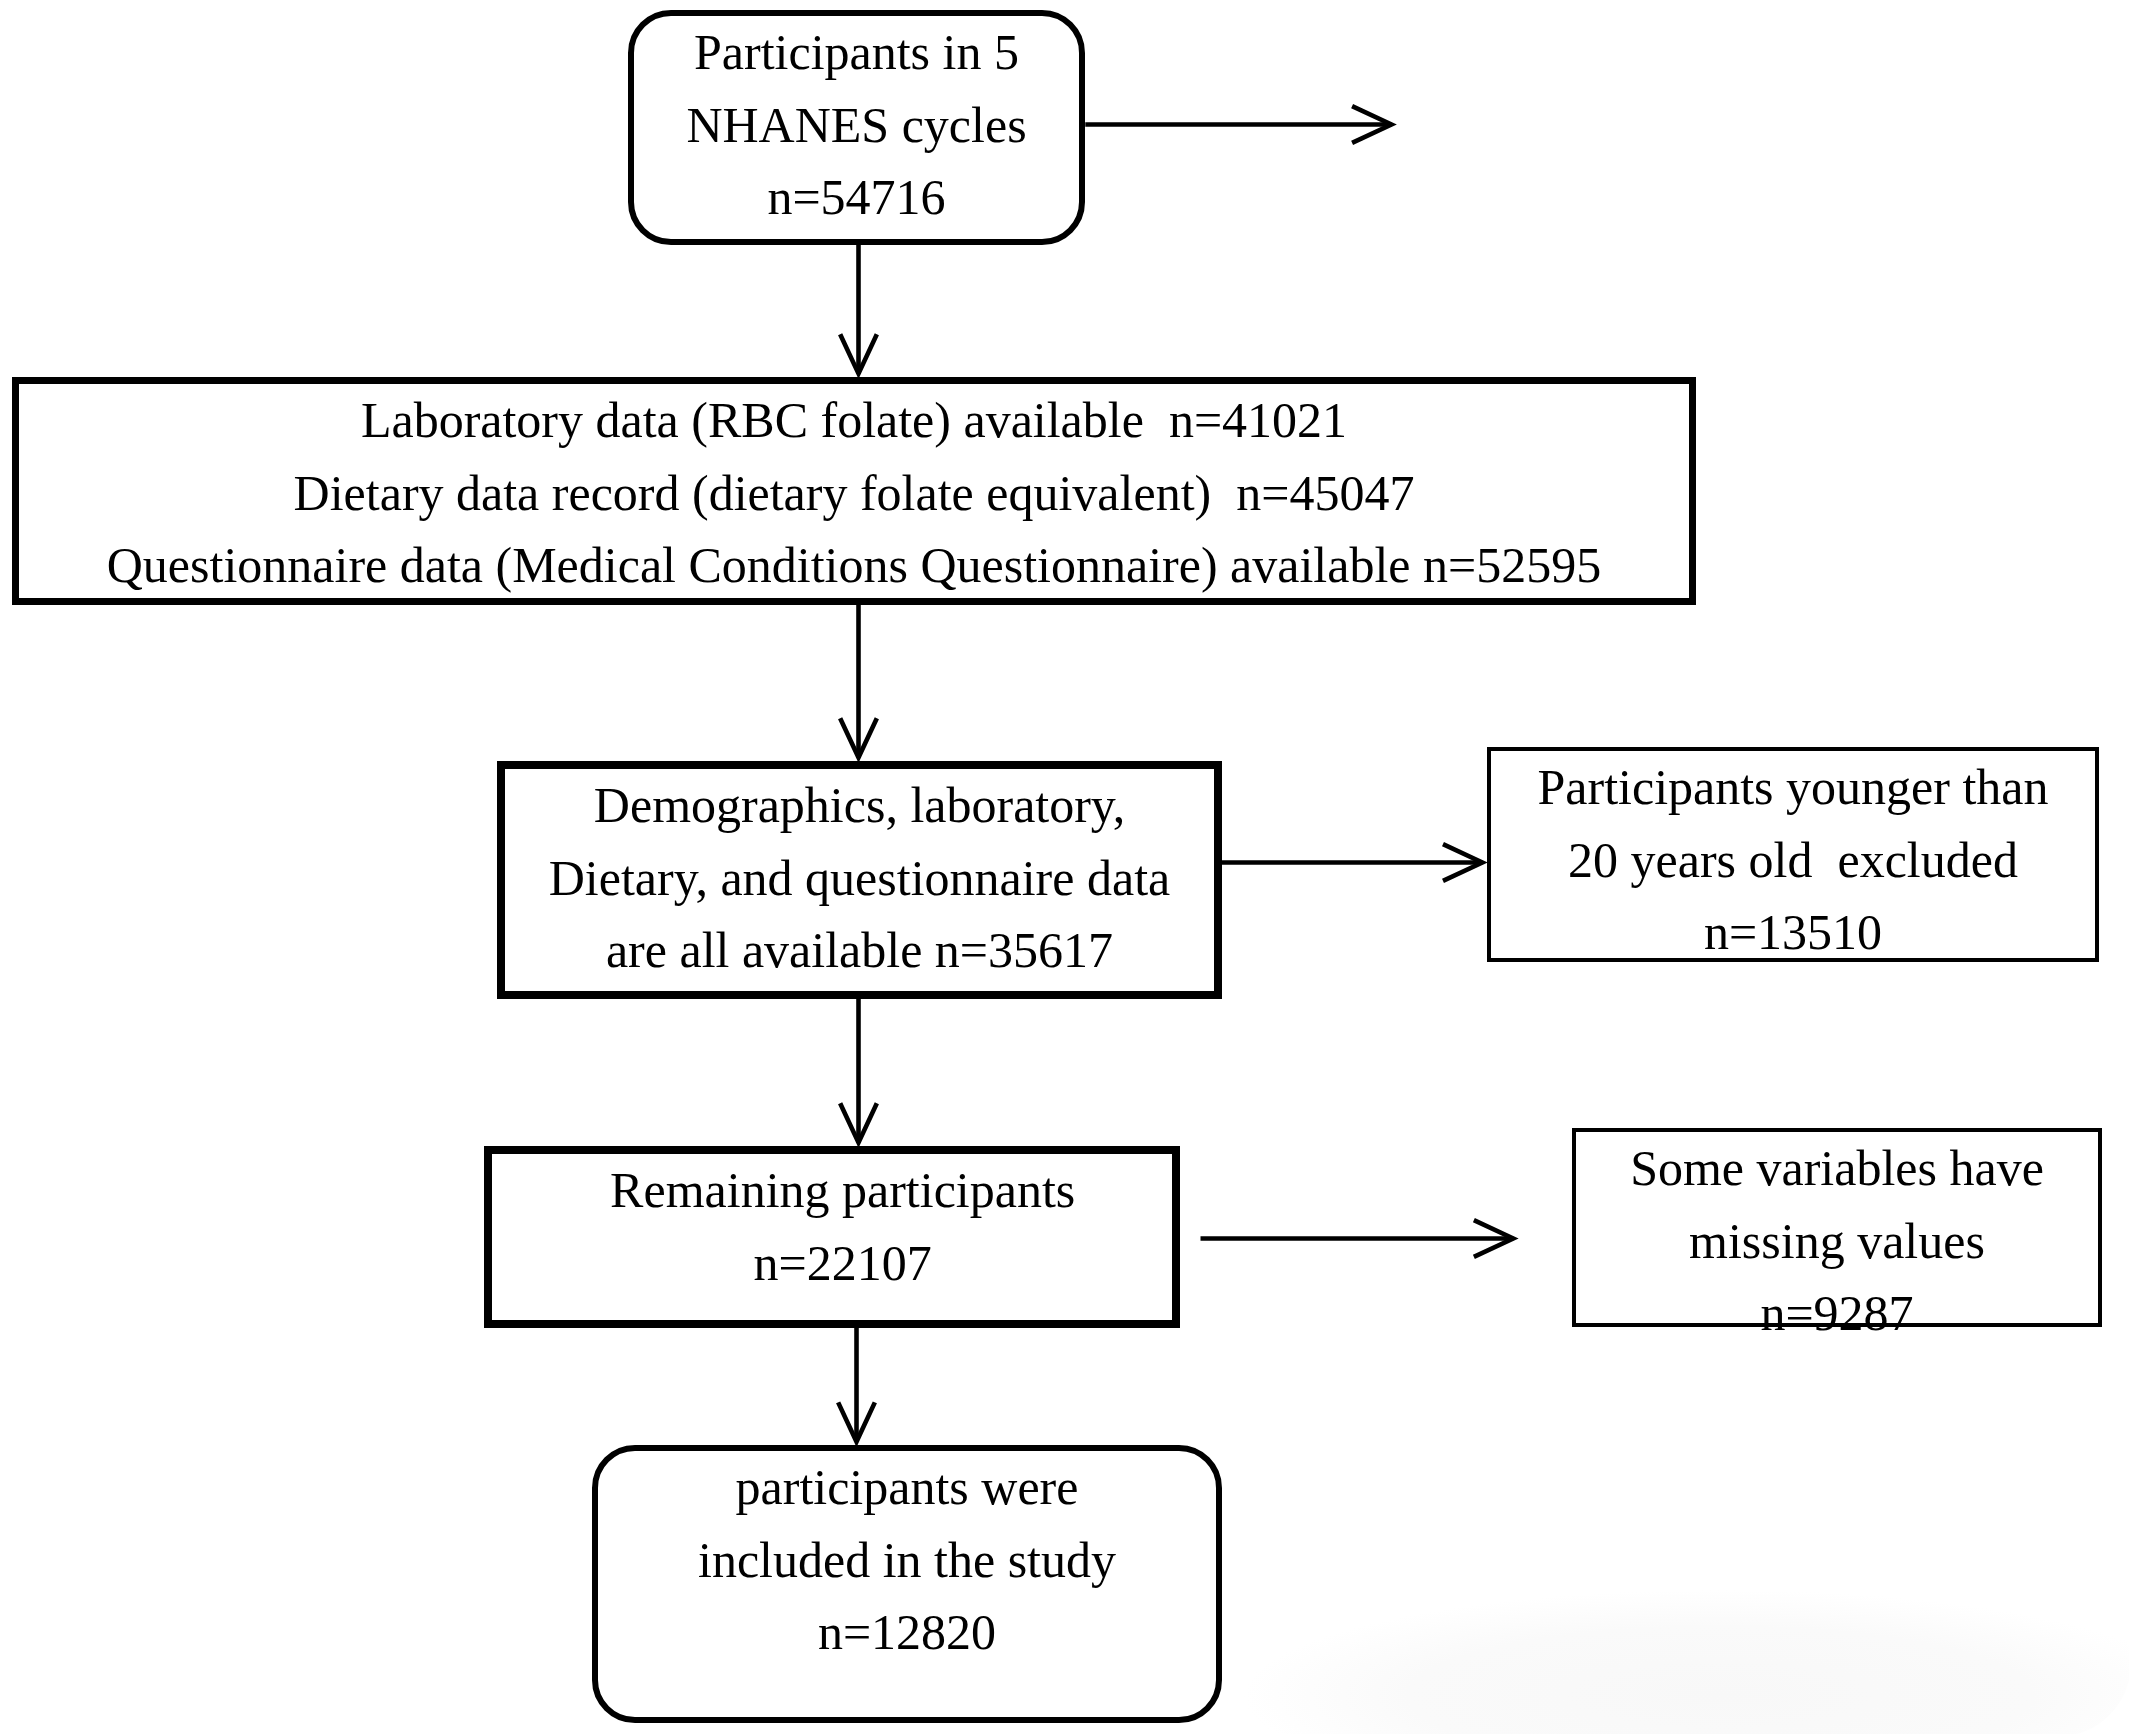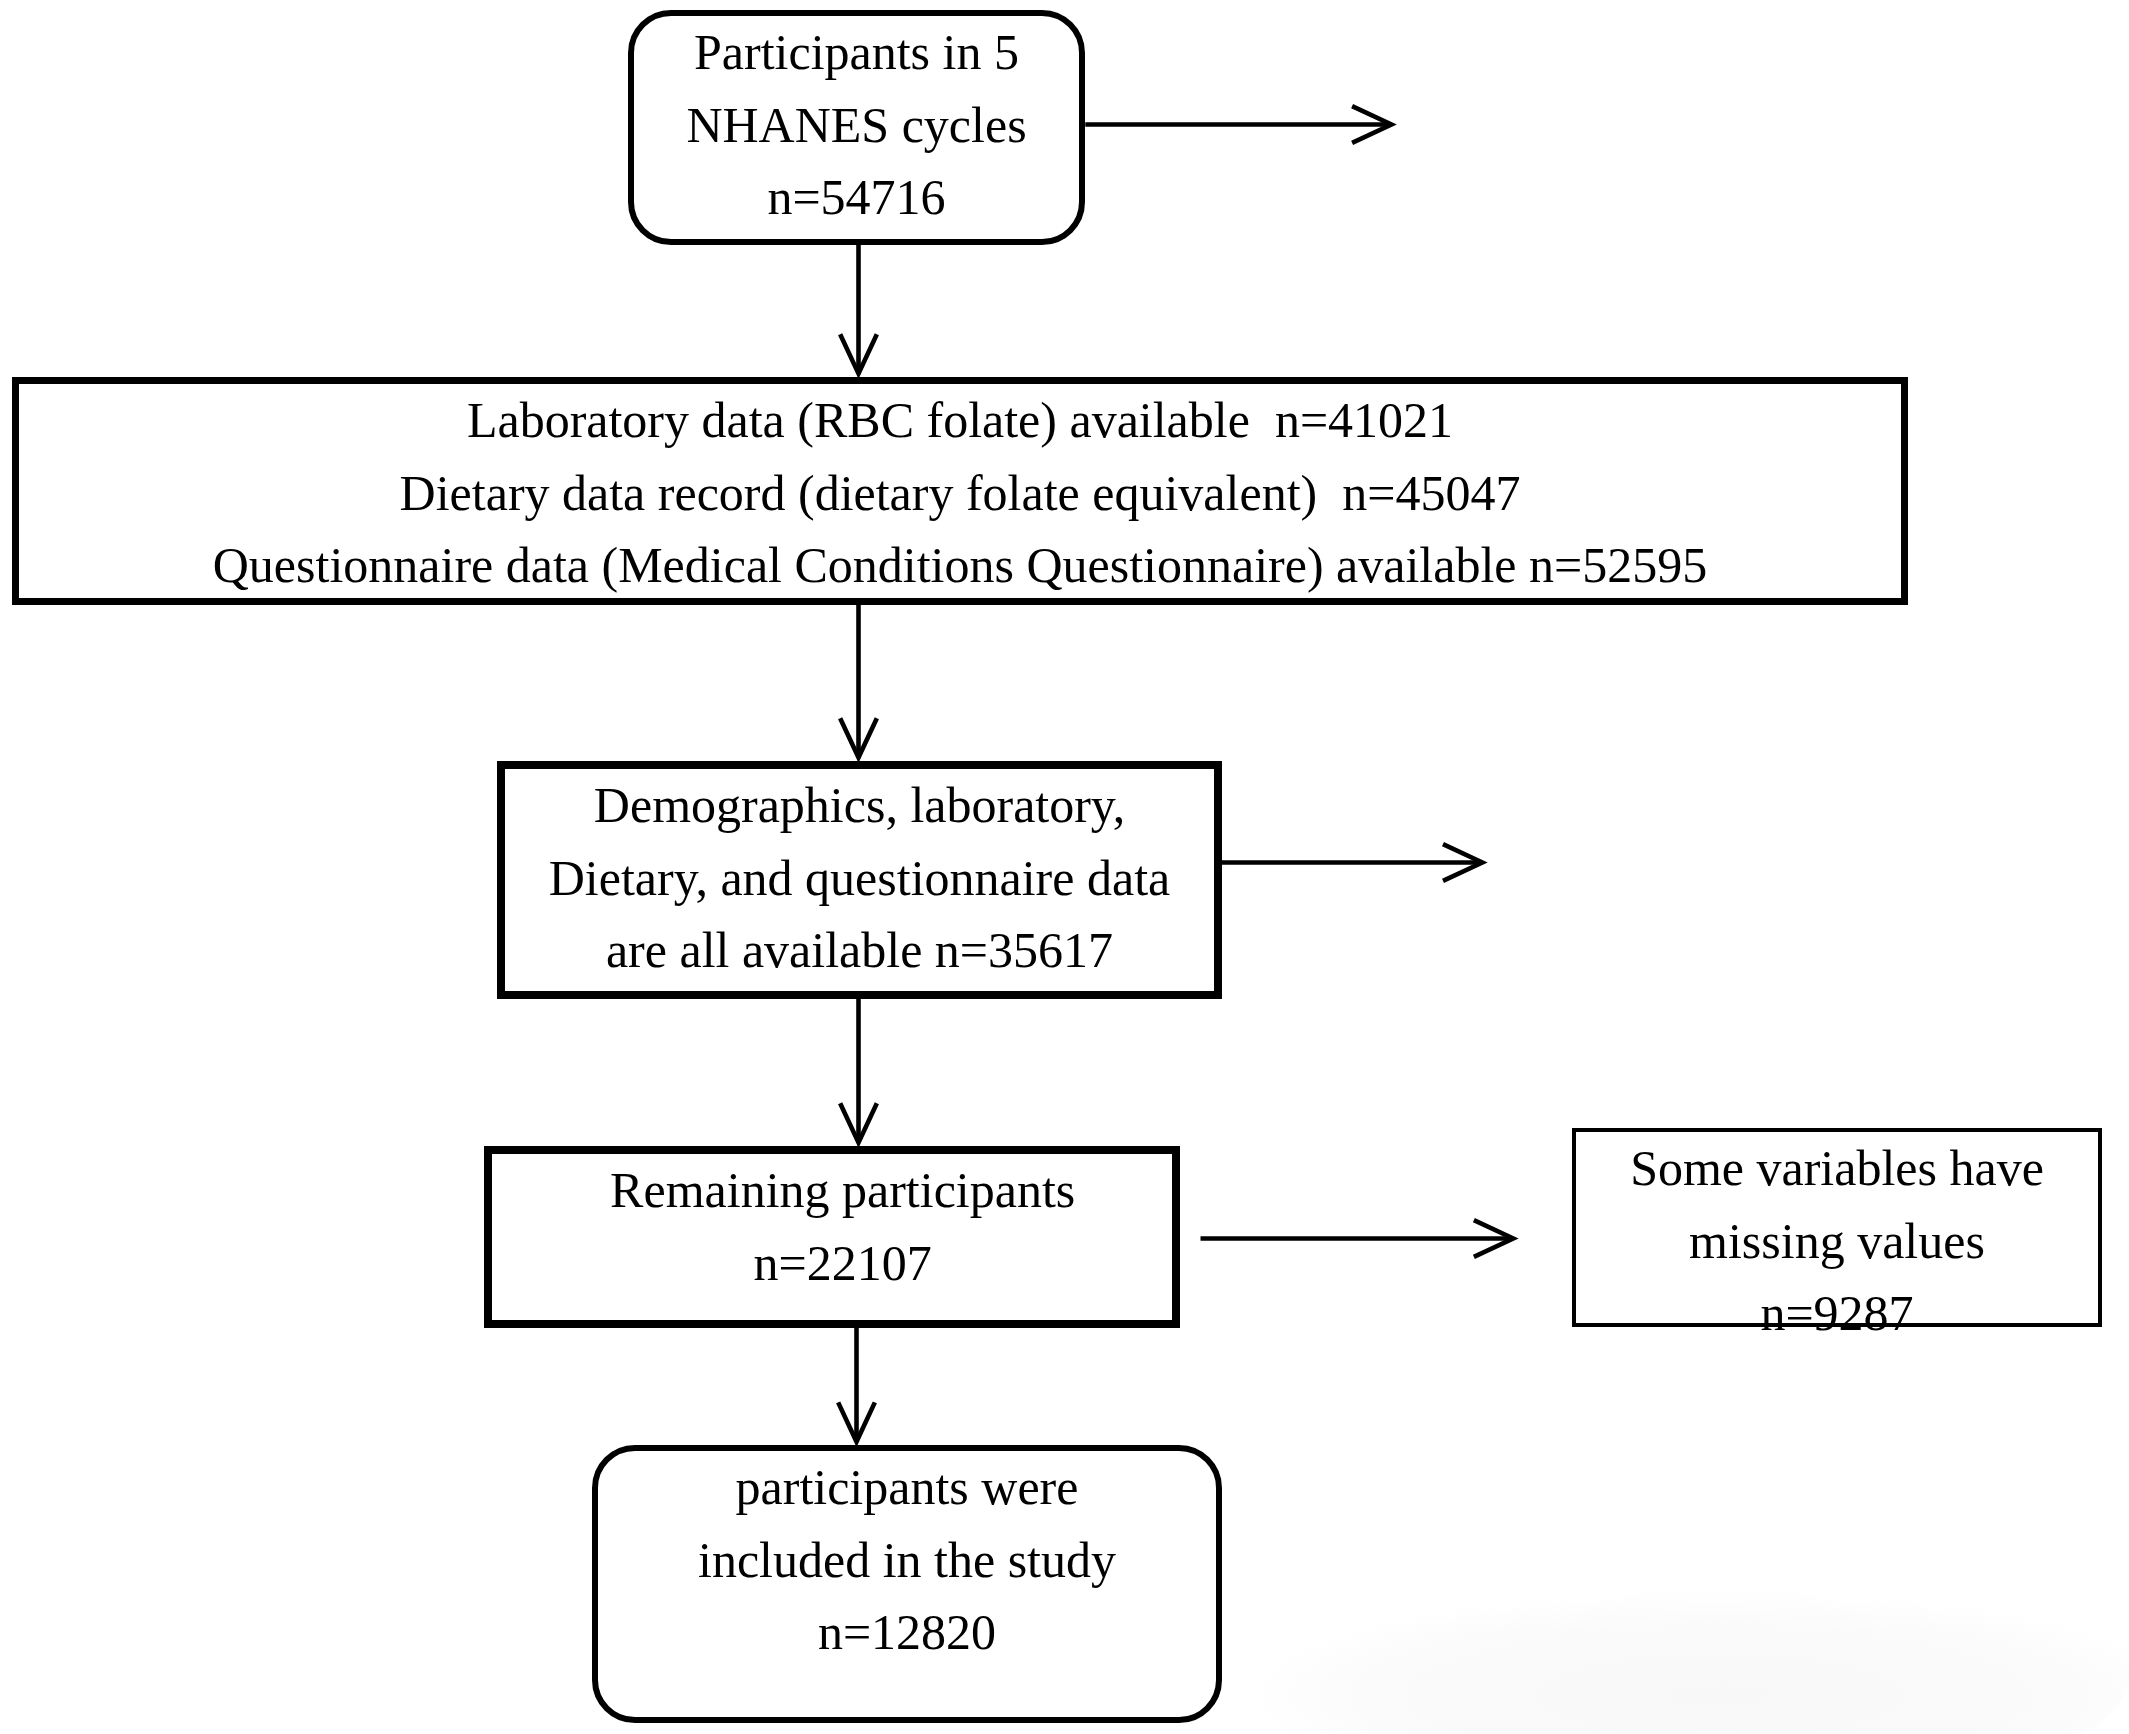--- a/index.html
+++ b/index.html
@@ -24,21 +24,21 @@
     text-align: center;
     font-size: 50px;
     line-height: 1.45;
     white-space: pre-wrap;
     padding: 0 6.6px;
   }
   .rounded { border-radius: 43px; }
 
   #box-cohort     { left: 628px;  top: 10px;   width: 457px;  height: 235px; border-width: 6.6px; }
   #box-nodata     { left: 1396px; top: 26px;   width: 729px; height: 232px; border-width: 8.6px; }
-  #box-available  { left: 12px;   top: 377px;  width: 1896px; height: 228px; border-width: 7.2px; }
+  #box-available  { left: 12px;   top: 377px;  width: 1684px; height: 228px; border-width: 7.2px; }
   #box-alldata    { left: 497px;  top: 761px; width: 725px; height: 238px; border-width: 8.6px; }
   #box-age        { left: 1487px; top: 747px; width: 612px;  height: 215px; border-width: 4.6px;  }
   #box-remaining  { left: 484px;  top: 1146px; width: 696px; height: 182px; border-width: 8px; padding-left: 28px; }
   #box-missing    { left: 1572px; top: 1128px; width: 530px;  height: 199px; border-width: 4.6px;  }
   #box-included   { left: 592px;  top: 1445px; width: 630px;  height: 278px; border-width: 6.6px; }
 
   .arrow { position: absolute; overflow: visible; }
   .arrow line, .arrow polyline {
     stroke: #000000;
     stroke-width: 7;
@@ -75,20 +75,25 @@
 Dietary data record (dietary folate equivalent)  n=45047
 Questionnaire data (Medical Conditions Questionnaire) available n=52595</span>
   </div>
 
   <div class="box" id="box-alldata">
     <span>Demographics, laboratory,
 Dietary, and questionnaire data
 are all available n=35617</span>
   </div>
 
+  <div class="box" id="box-age">
+    <span>Participants younger than
+20 years old  excluded
+n=13510</span>
+  </div>
 
   <div class="box" id="box-remaining">
     <span>Remaining participants
 n=22107</span>
   </div>
 
   <div class="box" id="box-missing">
     <span>Some variables have
 missing values
 n=9287</span>

